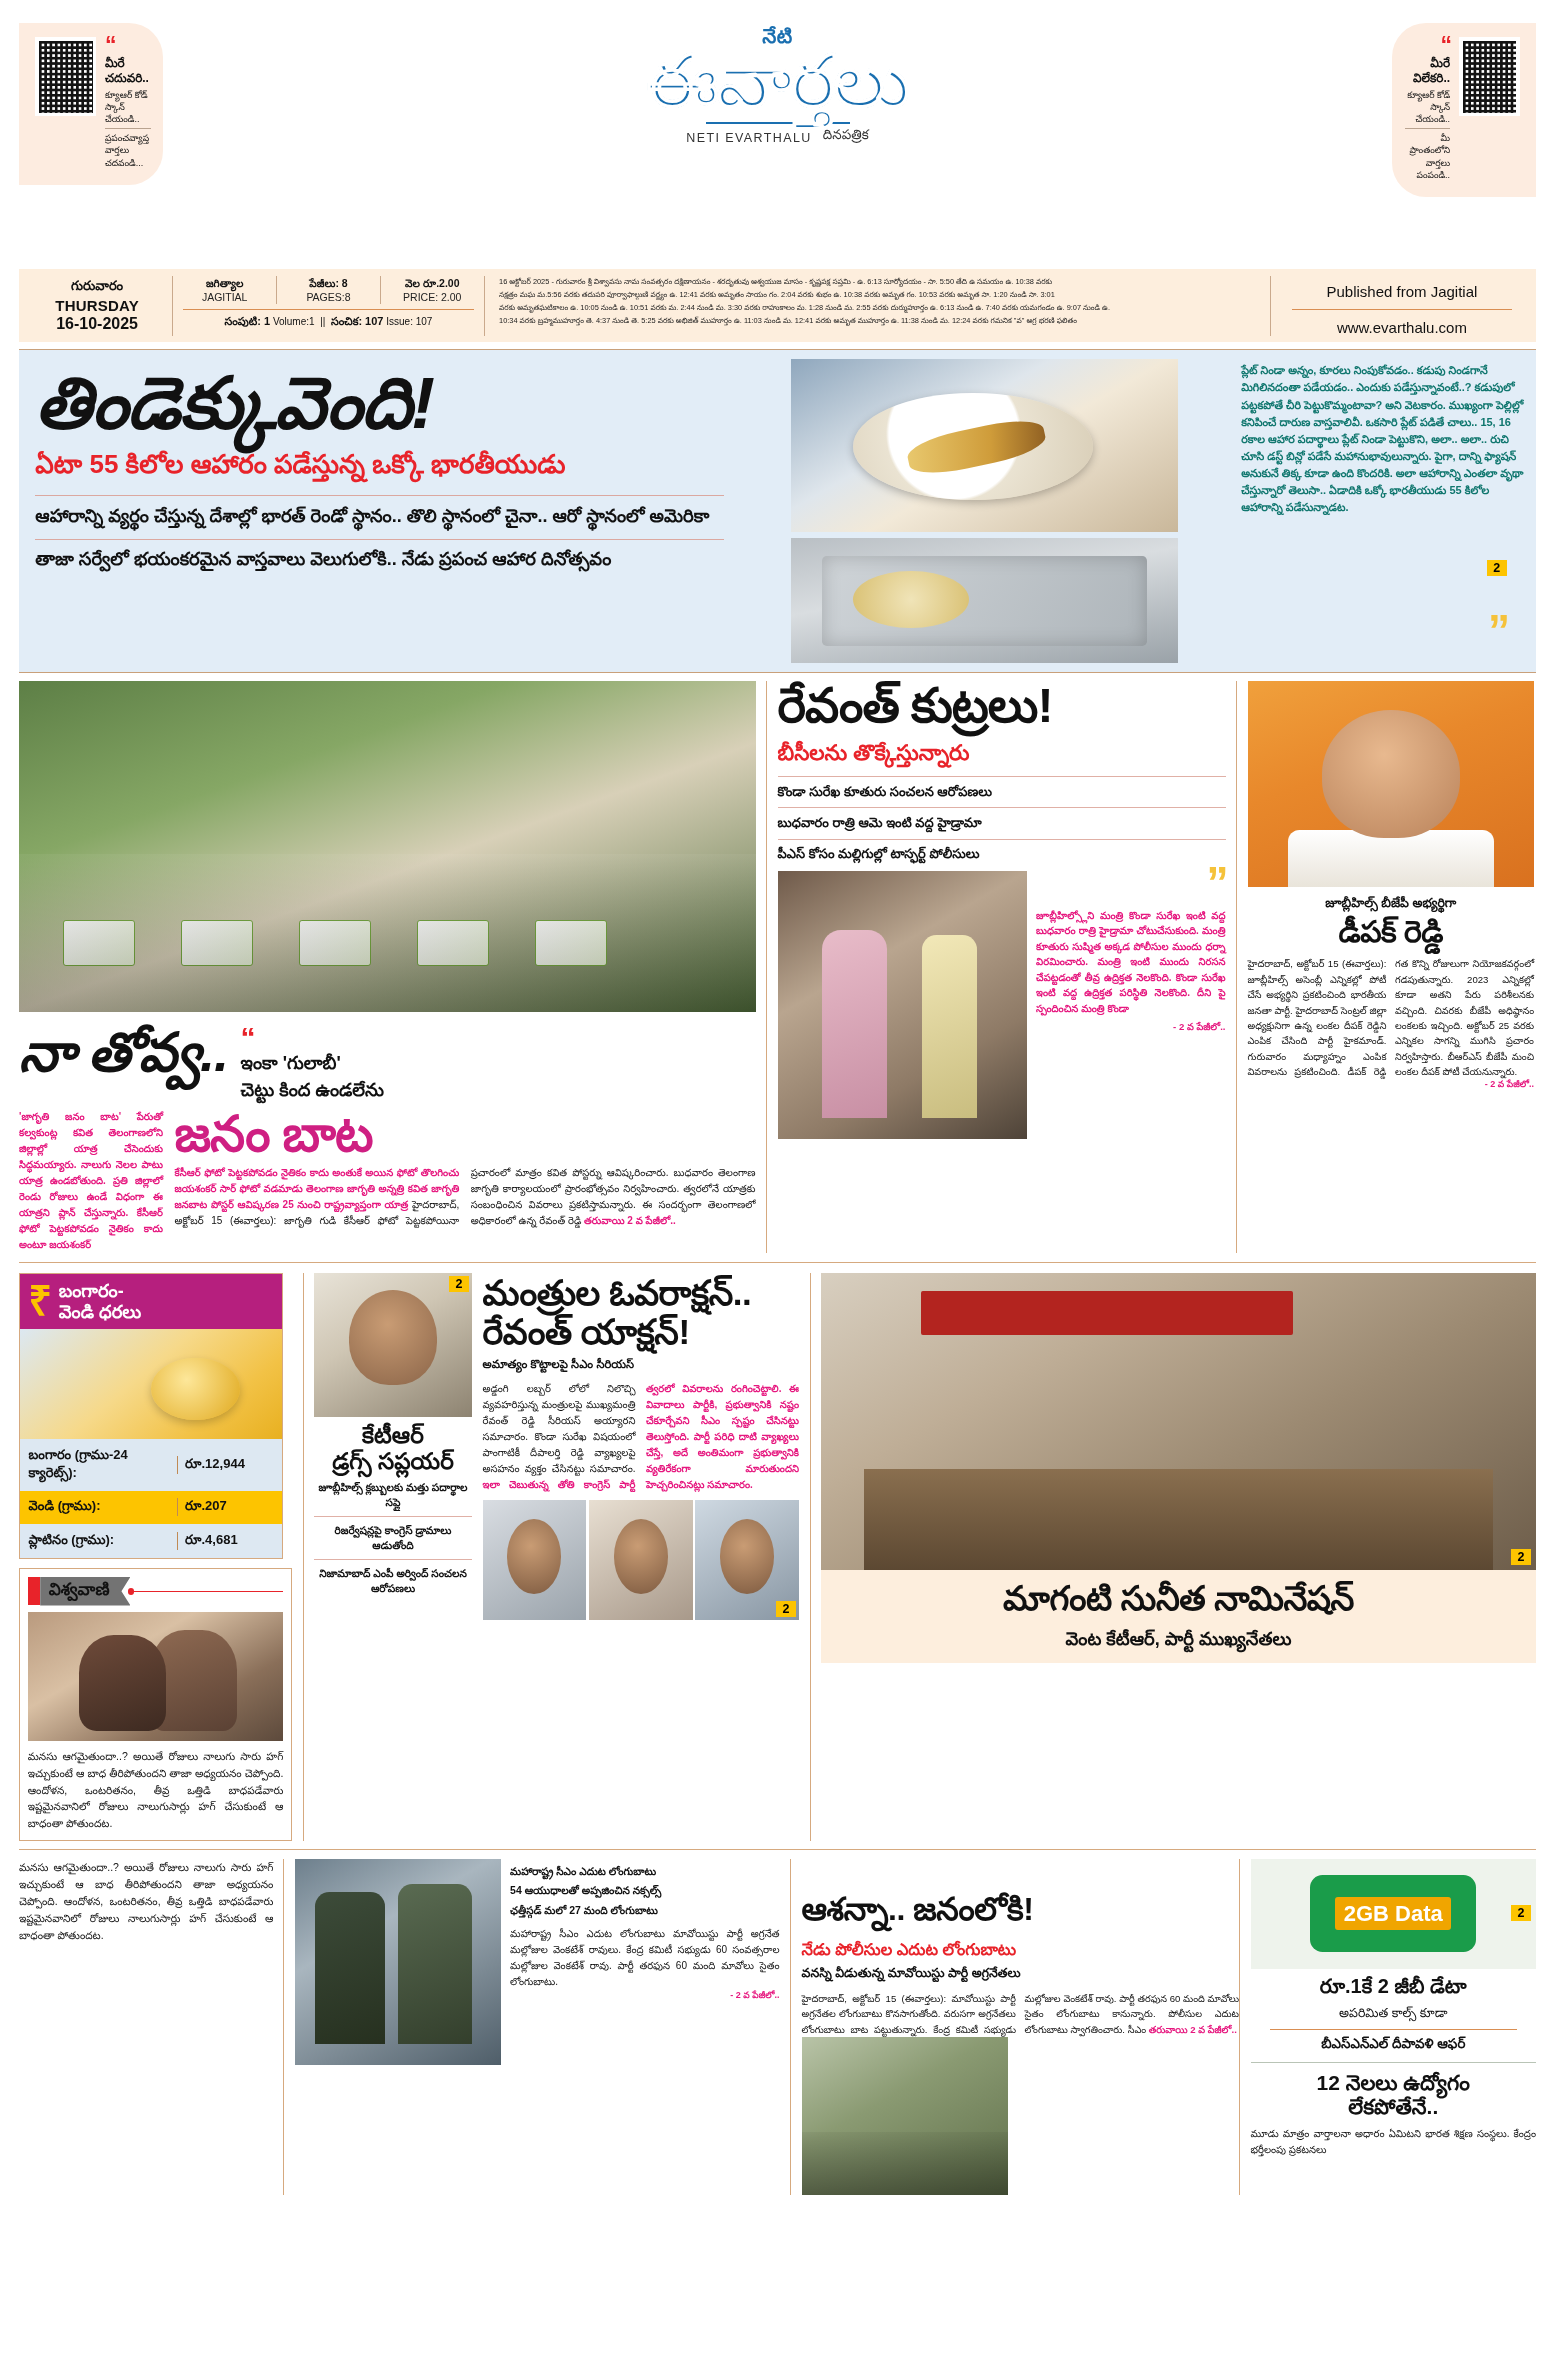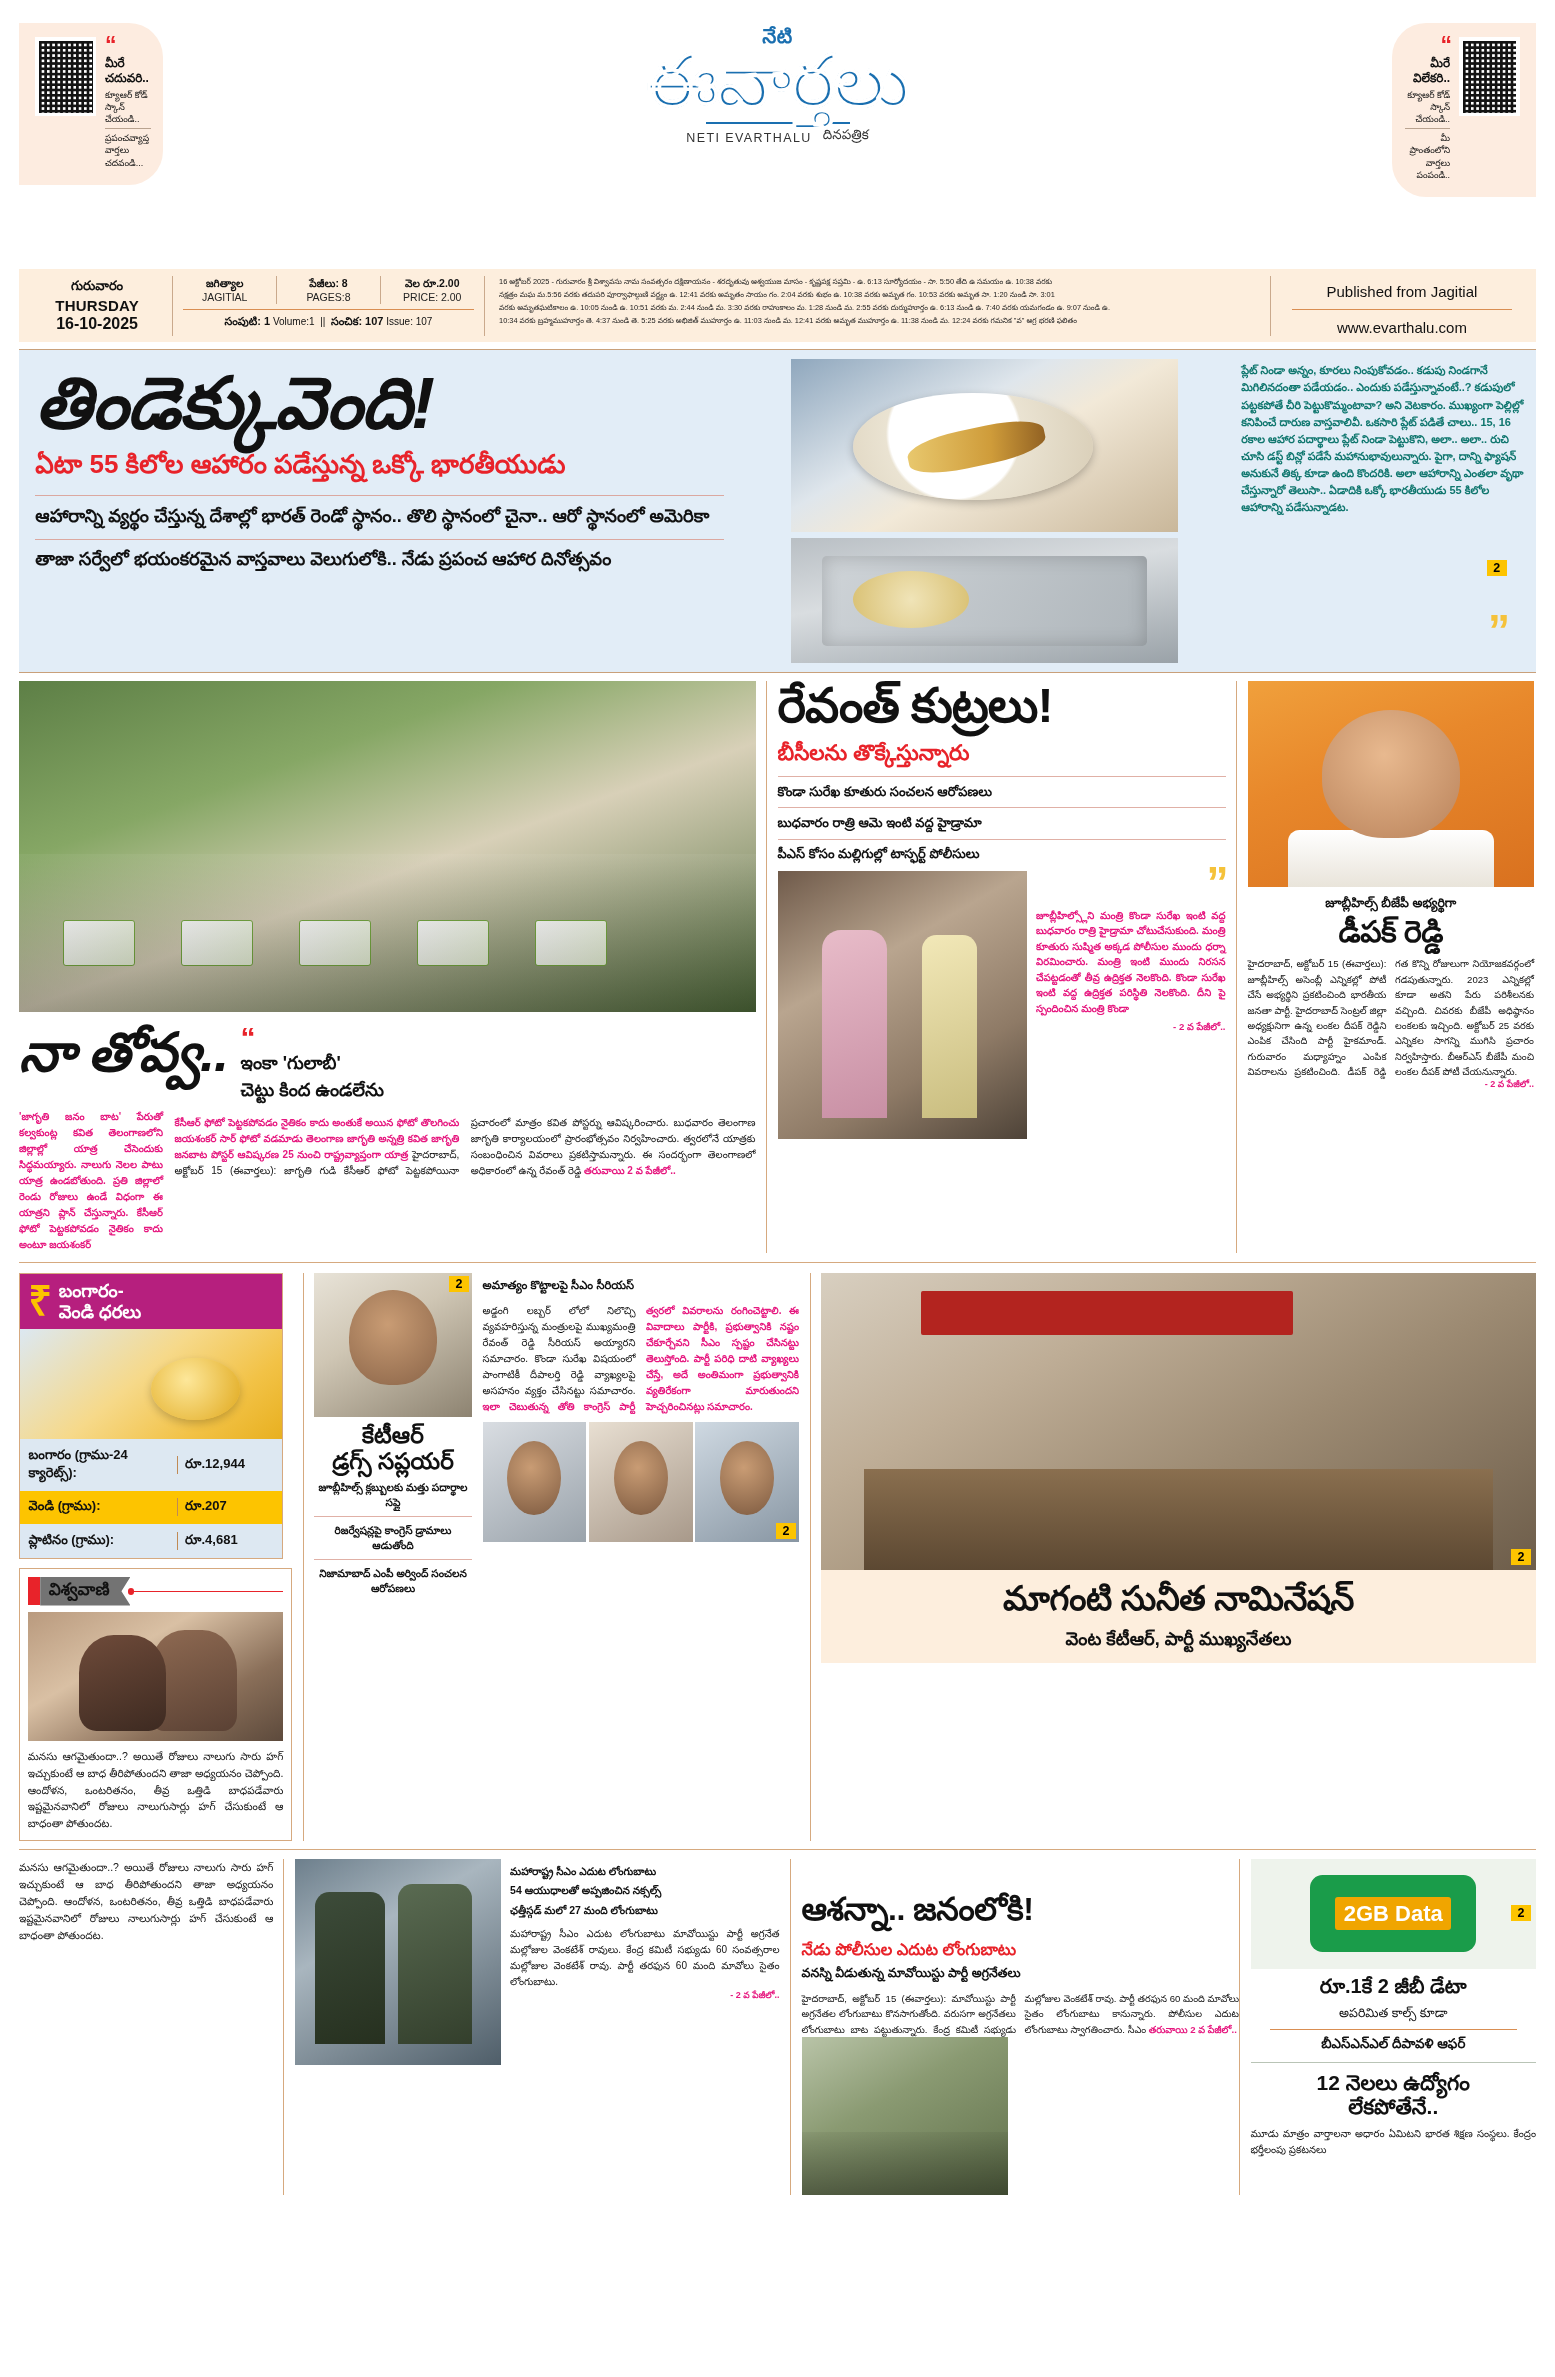--- a/index.html
+++ b/index.html
@@ -328,20 +328,21 @@
         <div class="a-h1">నా తోవ్వ..</div>
         <div class="a-kicker">
           <span class="q">“</span>
           <div class="l">ఇంకా 'గులాబీ'</div>
           <div class="l">చెట్టు కింద ఉండలేను</div>
         </div>
       </div>
       <div class="a-body">
         <div class="a-col1">'జాగృతి జనం బాట' పేరుతో కల్వకుంట్ల కవిత తెలంగాణలోని జిల్లాల్లో యాత్ర చేసెందుకు సిద్ధమయ్యారు. నాలుగు నెలల పాటు యాత్ర ఉండబోతుంది. ప్రతి జిల్లాలో రెండు రోజులు ఉండే విధంగా ఈ యాత్రని ప్లాన్ చేస్తున్నారు. కేసీఆర్ ఫోటో పెట్టకపోవడం నైతికం కాదు అంటూ జయశంకర్</div>
         <div class="a-col2">
+          <div class="a-h2">జనం బాట</div>
           <div class="a-sub">
             <span class="pink">కేసీఆర్ ఫోటో పెట్టకపోవడం నైతికం కాదు అంతుకే అయిన ఫోటో తొలగించు జయశంకర్ సార్ ఫోటో వడమాడు తెలంగాణ జాగృతి అన్నత్రి కవిత జాగృతి జనబాట పోస్టర్ ఆవిష్కరణ 25 నుంచి రాష్ట్రవ్యాప్తంగా యాత్ర</span>
             <span>హైదరాబాద్, అక్టోబర్ 15 (ఈవార్తలు): జాగృతి గుడి కేసీఆర్ ఫోటో పెట్టకపోయినా ప్రచారంలో మాత్రం కవిత పోస్టర్ను ఆవిష్కరించారు. బుధవారం తెలంగాణ జాగృతి కార్యాలయంలో ప్రారంభోత్సవం నిర్వహించారు. త్వరలోనే యాత్రకు సంబంధించిన వివరాలు ప్రకటిస్తామన్నారు. ఈ సందర్భంగా తెలంగాణలో అధికారంలో ఉన్న రేవంత్ రెడ్డి</span>
             <span class="pink">తరువాయి 2 వ పేజీలో..</span>
           </div>
         </div>
       </div>
     </div>
 
     <div class="col-b">
@@ -422,20 +423,24 @@
             <div>కేటీఆర్</div>
             <div>డ్రగ్స్ సప్లయర్</div>
           </div>
           <div style="text-align:center; font-size:10.5px; font-weight:700; line-height:1.45; margin-top:4.8px;">జూబ్లీహిల్స్ క్లబ్బులకు మత్తు పదార్థాల సప్లై</div>
           <div class="b-rule"></div>
           <div style="text-align:center; font-size:10.5px; font-weight:700; line-height:1.45;">రిజర్వేషన్లపై కాంగ్రెస్ డ్రామాలు ఆడుతోంది</div>
           <div class="b-rule"></div>
           <div style="text-align:center; font-size:10.5px; font-weight:700; line-height:1.45;">నిజామాబాద్ ఎంపీ అర్వింద్ సంచలన ఆరోపణలు</div>
         </div>
         <div style="flex:1">
+          <div class="m-h1">
+            <div>మంత్రుల ఓవరాక్షన్..</div>
+            <div>రేవంత్ యాక్షన్!</div>
+          </div>
           <div style="font-size:11.5px; font-weight:700; margin-top:6.7px;">అమాత్యం కొట్టాలపై సీఎం సీరియస్</div>
           <div class="m-body">
             <span>అడ్డంగి లబ్బర్ లోలో నిలొచ్చి వ్యవహరిస్తున్న మంత్రులపై ముఖ్యమంత్రి రేవంత్ రెడ్డి సీరియస్ అయ్యారని సమాచారం. కొండా సురేఖ విషయంలో పాంగాటికీ దీపాలర్తి రెడ్డి వ్యాఖ్యలపై అసహనం వ్యక్తం చేసినట్టు సమాచారం.</span>
             <span style="color:#e6187f;font-weight:600;">ఇలా చెబుతున్న తోతి కాంగ్రెస్ పార్టీ త్వరలో వివరాలను రంగించెట్టాలి. ఈ వివాదాలు పార్టీకి, ప్రభుత్వానికి నష్టం చేకూర్చేవని సీఎం స్పష్టం చేసినట్టు తెలుస్తోంది. పార్టీ పరిధి దాటి వ్యాఖ్యలు చేస్తే, అదే అంతిమంగా ప్రభుత్వానికి వ్యతిరేకంగా మారుతుందని హెచ్చరించినట్లు సమాచారం.</span>
           </div>
           <div class="m-trio">
             <div class="f f1"></div>
             <div class="f f2"></div>
             <div class="f f3">
               <span class="pagetag" style="right:2.9px;bottom:2.9px;">2</span>

